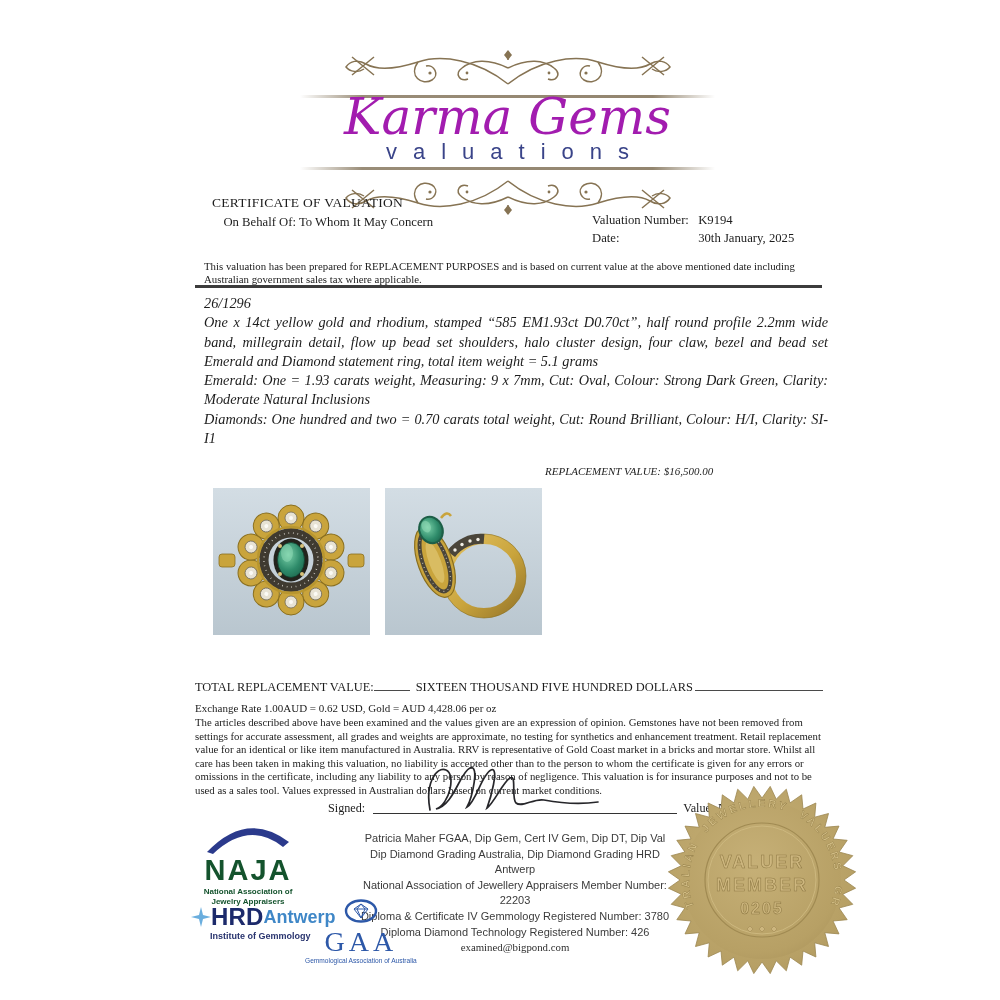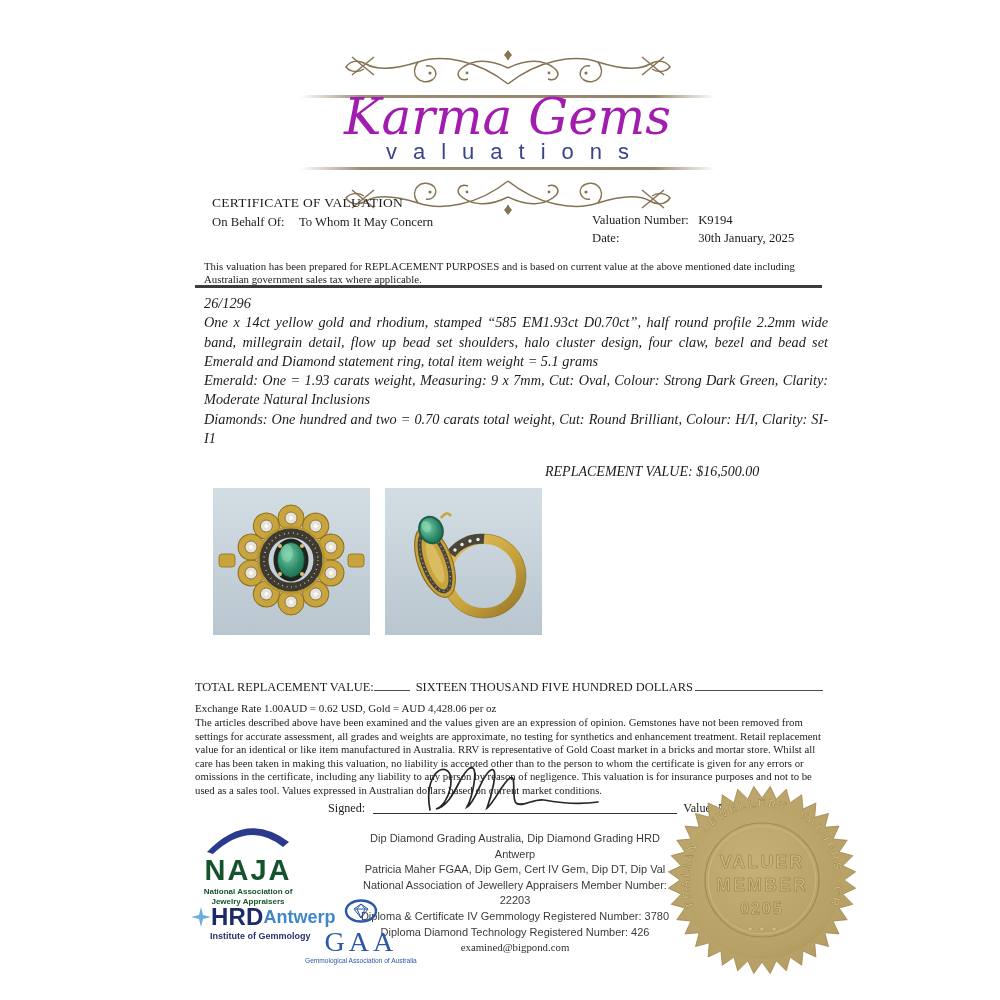--- a/index.html
+++ b/index.html
@@ -12,34 +12,34 @@
   .hairline{height:3px;margin:1px 0;
     background:linear-gradient(to right,rgba(128,112,86,0),rgba(128,112,86,.8) 15%,rgba(128,112,86,.85) 85%,rgba(128,112,86,0));}
   .brand-script{font-family:"DejaVu Serif",serif;font-style:italic;font-size:50px;
     color:#a21caf;line-height:52px;margin-top:-8px;letter-spacing:0px;}
   .brand-sub{font-family:"Liberation Sans",sans-serif;font-size:22px;color:#3a4489;
     letter-spacing:16px;text-indent:16px;margin-top:-4px;margin-bottom:2px;}
 
   
   .cert-head{position:absolute;left:212px;top:195px;font-size:13.5px;}
   .cert-title{font-size:13.5px;letter-spacing:.3px;}
-  .behalf{margin-top:4px;font-size:12.7px;}
+  .behalf{margin-top:4px;font-size:12.7px;text-align:right;}
   .behalf .lab{display:inline-block;width:84px;}
   .meta{position:absolute;left:592px;top:211px;font-size:12.7px;line-height:18px;}
   .meta .lab{display:inline-block;width:103px;}
 
   .purpose{position:absolute;left:204px;top:260px;width:600px;font-size:10.8px;line-height:13.2px;color:#222;}
   .rule{position:absolute;left:195px;top:285px;width:627px;height:2.6px;background:#3c3c3c;}
 
   
   .desc{position:absolute;left:204px;top:294px;width:624px;
     font-style:italic;font-size:14.3px;line-height:19.3px;}
   .desc p{margin:0;text-align:justify;}
   .desc .ref{text-align:left;}
-  .repl-value{margin-top:14px;margin-left:341px;font-size:14px;text-align:left;}
+  .repl-value{margin-top:14px;margin-left:341px;font-size:11px;text-align:left;}
 
   
   .photos{position:absolute;left:213px;top:488px;display:flex;gap:15px;}
   .photo{width:157px;height:147px;display:block;}
 
   
   .total-row{position:absolute;left:195px;top:676px;width:628px;font-size:12.4px;
     display:flex;align-items:baseline;white-space:nowrap;}
   .u-gap{display:inline-block;width:36px;border-bottom:1px solid #4a4a4a;height:14px;}
   .u-fill{flex:1;border-bottom:1px solid #4a4a4a;height:14px;}
@@ -253,22 +253,22 @@
       <path d="M2,32 Q42,-10 84,22 L78,27 Q44,0 8,34 Z" fill="#2b3a8c"></path>
     </svg>
     <div class="naja-acronym">NAJA</div>
     <div class="naja-sub">
       <div>National Association of</div>
       <div>Jewelry Appraisers</div>
     </div>
   </div>
 
   <div class="creds">
+    <div>Patricia Maher FGAA, Dip Gem, Cert IV Gem, Dip DT, Dip Val</div>
     <div>Dip Diamond Grading Australia, Dip Diamond Grading HRD Antwerp</div>
-    <div>Patricia Maher FGAA, Dip Gem, Cert IV Gem, Dip DT, Dip Val</div>
     <div>National Association of Jewellery Appraisers Member Number: 22203</div>
     <div>Diploma &amp; Certificate IV Gemmology Registered Number: 3780</div>
     <div>Diploma Diamond Technology Registered Number: 426</div>
     <div class="email">examined@bigpond.com</div>
   </div>
 
   <div class="hrd">
     <div class="hrd-row">
       <svg width="20" height="20" viewBox="0 0 20 20">
         <path d="M10,0 L12,8 L20,10 L12,12 L10,20 L8,12 L0,10 L8,8 Z" fill="#6aaede"></path>

